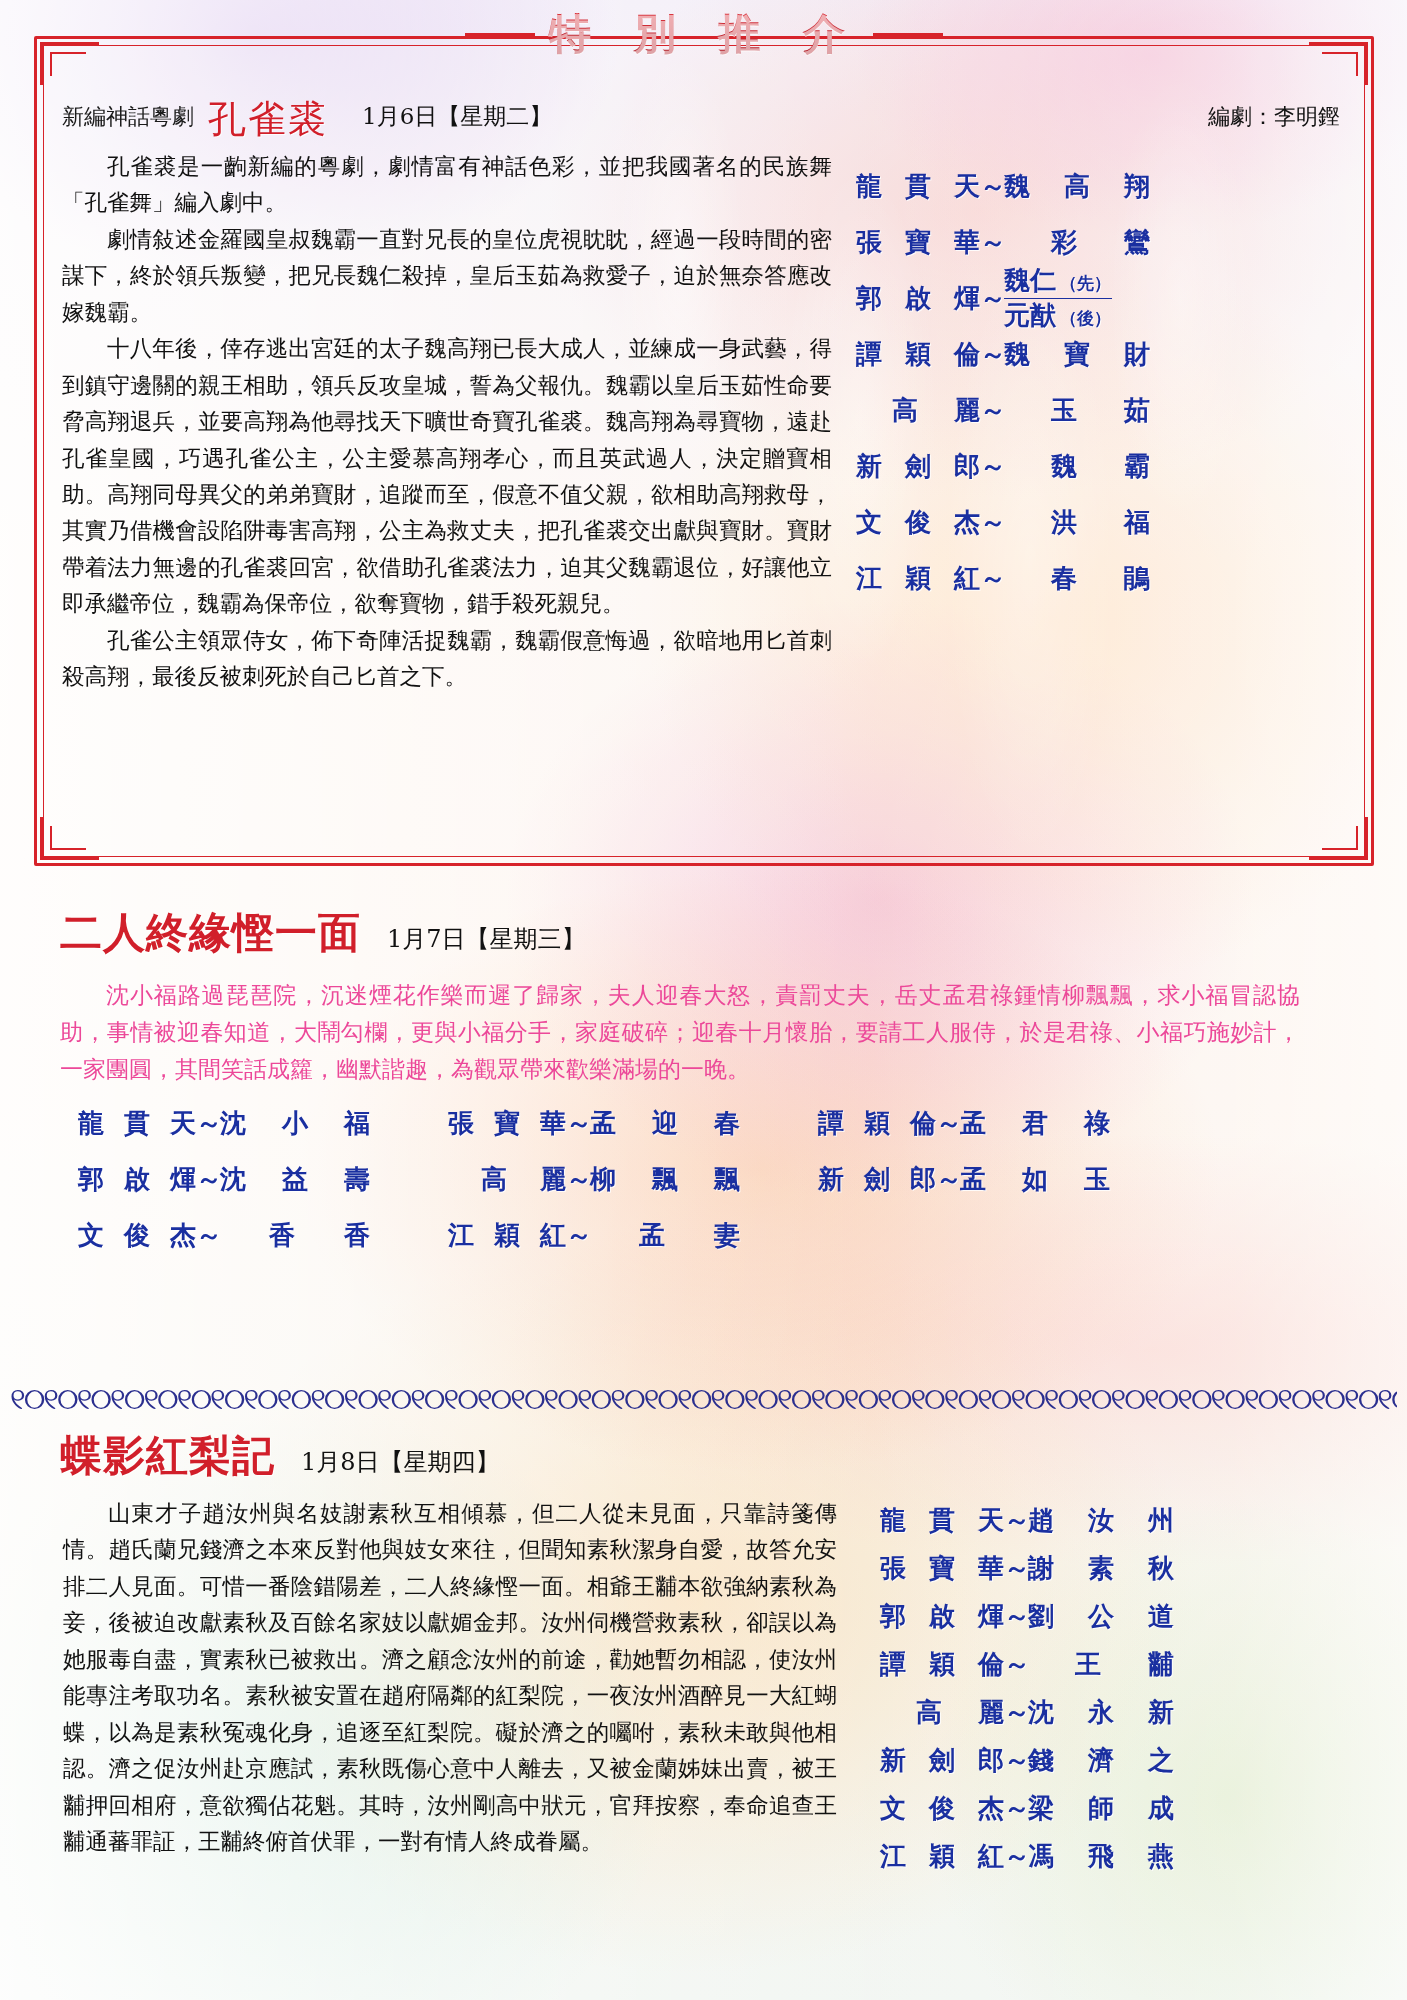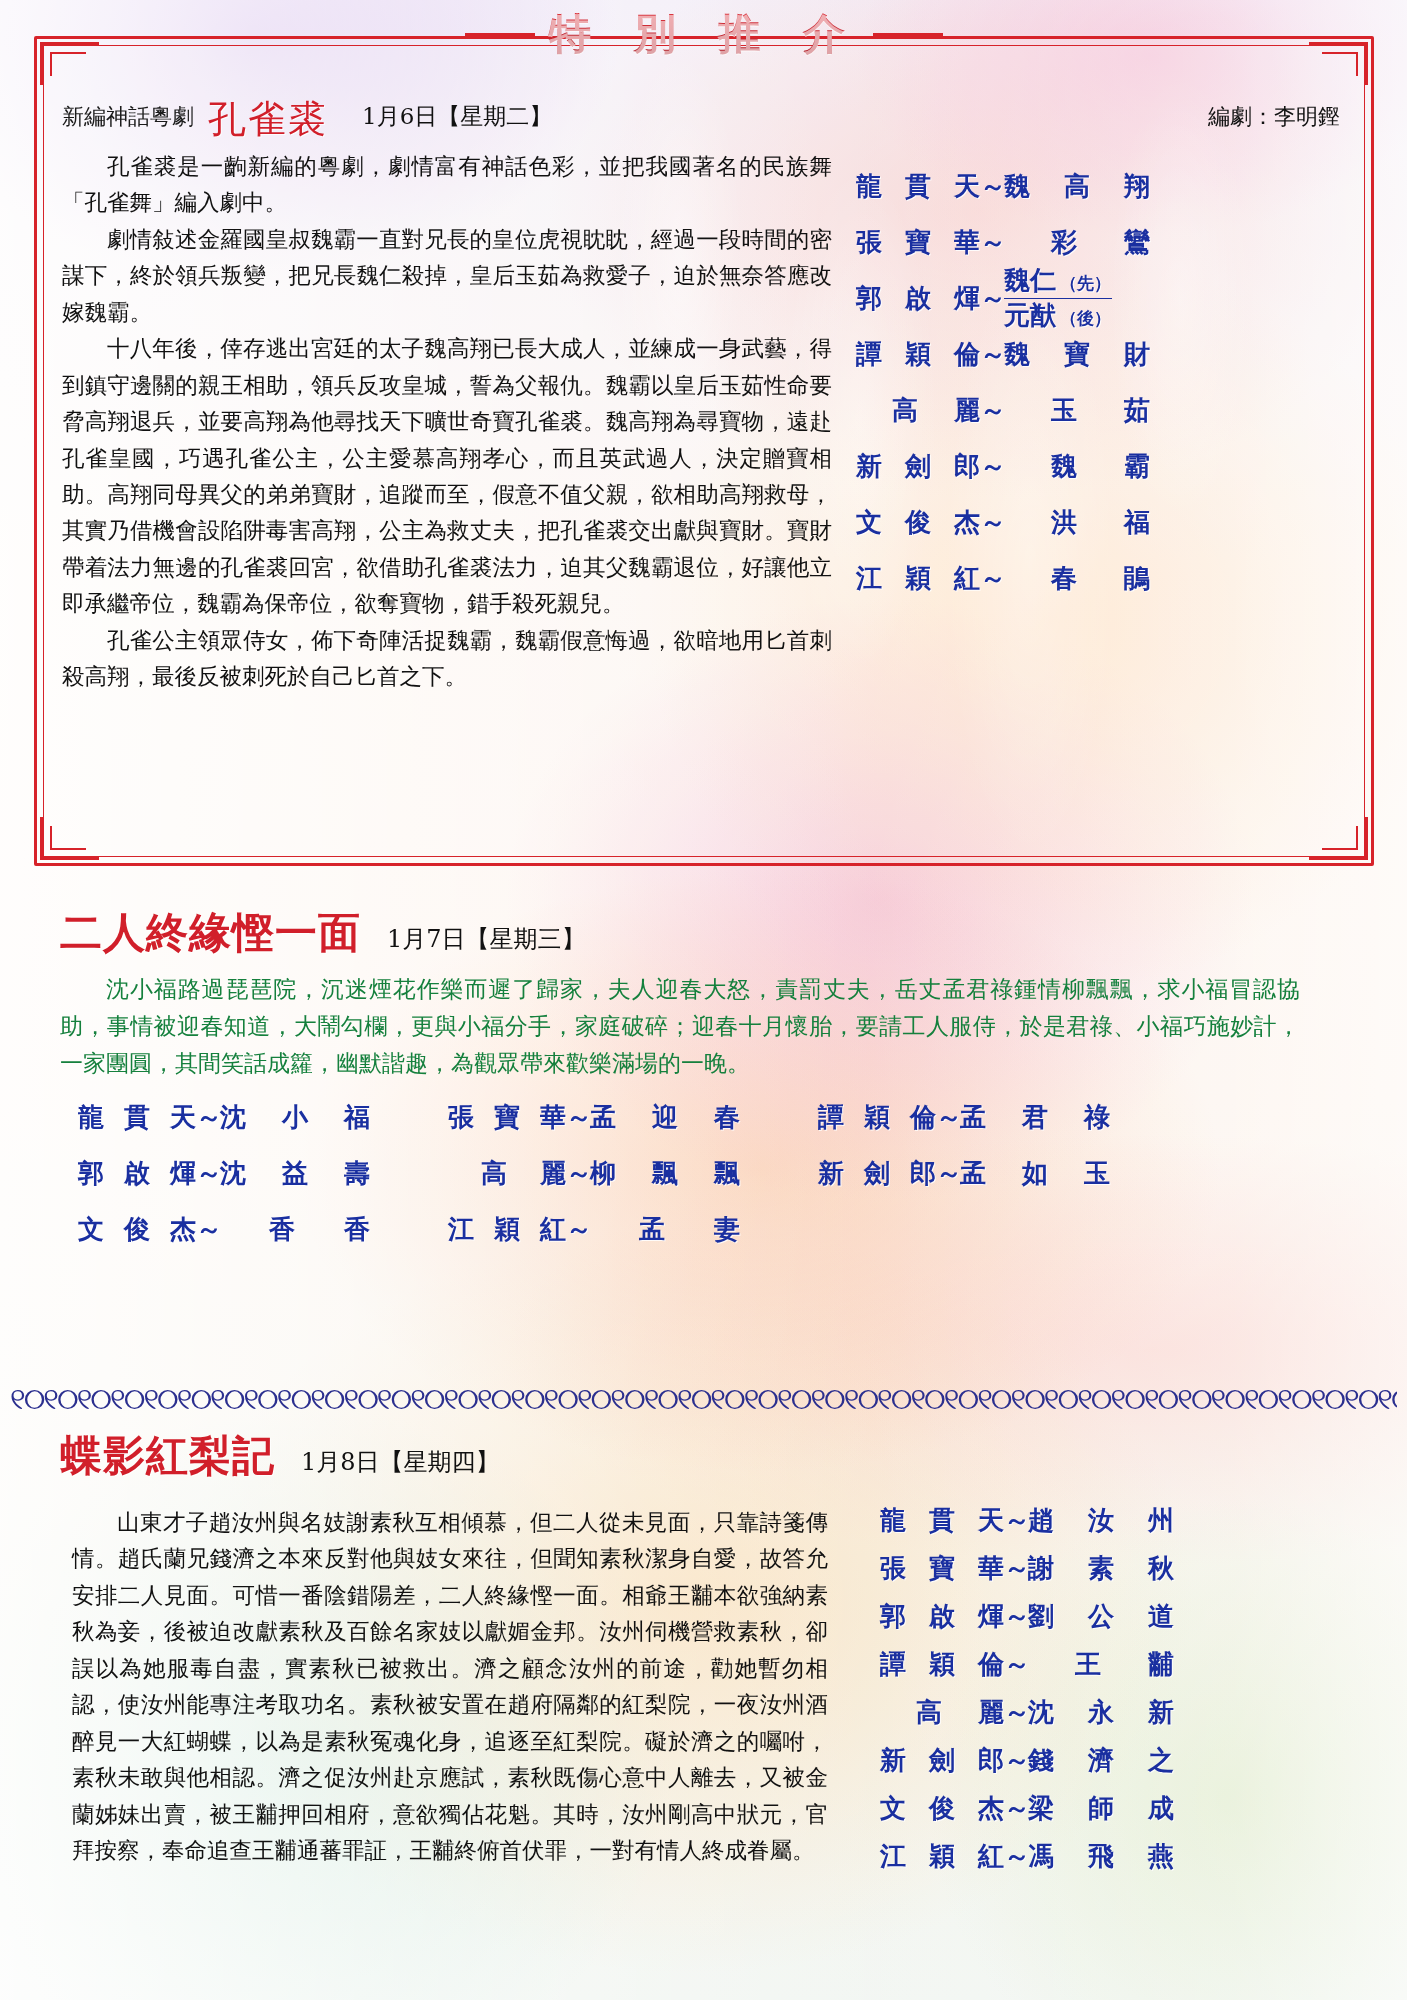--- a/index.html
+++ b/index.html
@@ -225,24 +225,24 @@
     letter-spacing: 1px;
     color: #d11f2a;
     text-shadow: 1px 1px 0 rgba(255,255,255,0.85);
   }
   .play-date2 {
     font-size: 24px;
     color: #111;
     padding-bottom: 6px;
   }
   .sec2-text {
-    margin-top: 10px;
+    margin-top: 16px;
     font-size: 23px;
     line-height: 1.6;
-    color: #15803d;
+    color: #ec4899;
     text-align: justify;
     width: 1240px;
   }
   .sec2-text p { margin: 0; text-indent: 2em; }
 
   .cast-grid {
     margin-top: 14px;
     margin-left: 18px;
     display: grid;
     grid-template-columns: 370px 370px 370px;
@@ -278,21 +278,21 @@
     display: flex;
     margin-top: 8px;
   }
   .sec3-text {
     width: 780px;
     font-size: 22.5px;
     line-height: 1.62;
     color: #111;
     text-align: justify;
   }
-  .sec3-text p { margin: 12px; text-indent: 2em; }
+  .sec3-text p { margin: 3px; text-indent: 2em; }
   .cast3 {
     width: 300px;
     margin-left: 40px;
     padding-top: 4px;
   }
   .cast3 .cast-row { height: 48px; }
 </style>
 </head>
 <body>
 

